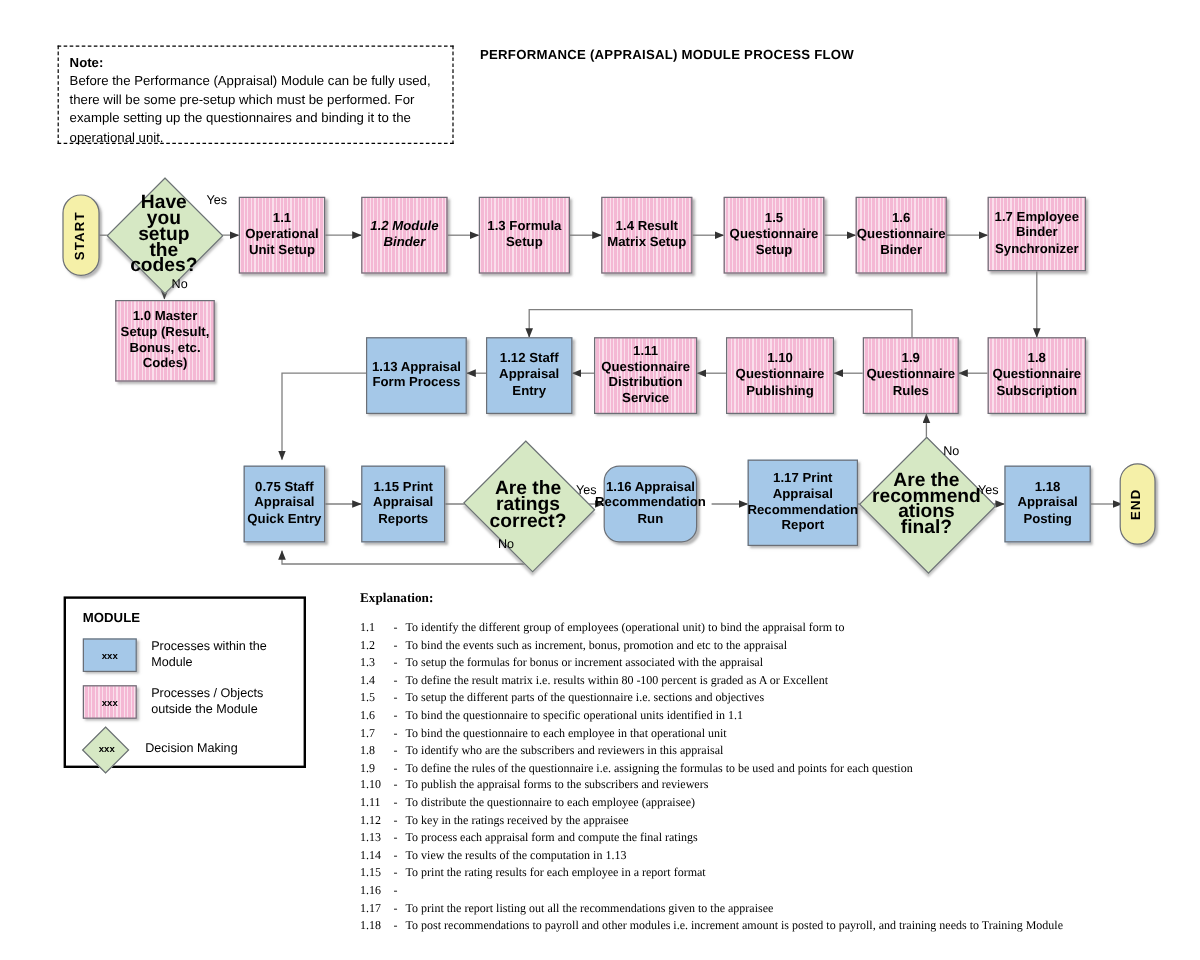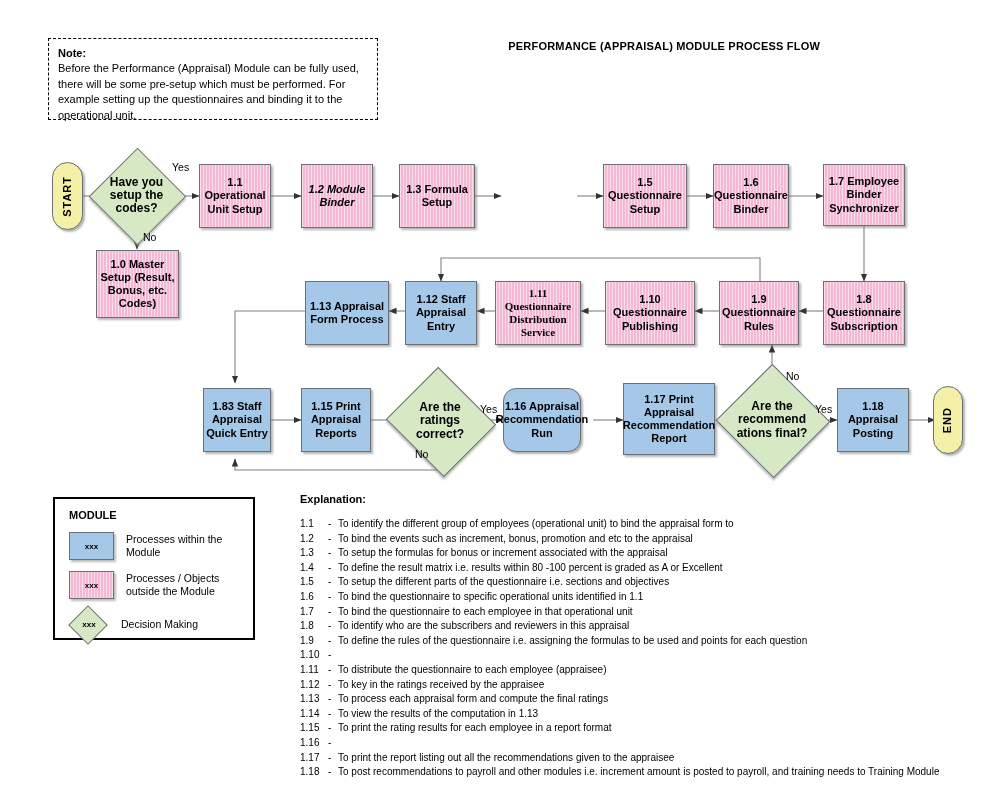--- a/index.html
+++ b/index.html
@@ -8,21 +8,21 @@
   #canvas{position:absolute;left:0;top:0;width:1000px;height:800px;}
   svg.wires{position:absolute;left:0;top:0;width:1000px;height:800px;pointer-events:none;}
 
   
   .note{position:absolute;left:48px;top:38px;width:330px;height:82px;
         border:1px dashed #000;background:#fff;box-sizing:border-box;padding:7px 9px;}
   .note .nhead{font-size:11px;font-weight:bold;line-height:15px;}
   .note .nbody{font-size:11px;line-height:15.5px;}
 
   
-  .title{position:absolute;left:400px;top:40px;width:420px;text-align:right;
+  .title{position:absolute;left:400px;top:40px;width:420px;text-align:left;
          font-size:11px;font-weight:bold;letter-spacing:.2px;}
 
   
   .node{position:absolute;box-sizing:border-box;display:flex;align-items:center;
         justify-content:center;text-align:center;font-size:11px;font-weight:bold;
         line-height:13.2px;padding:2px;}
   .proc{border:1px solid #6b6f76;box-shadow:2px 2px 2px rgba(120,120,120,.55);}
   .blue{background:#a5c8e8;}
   .pink{background:#f4b8d4;
         background-image:repeating-linear-gradient(90deg,rgba(255,255,255,.55) 0 1px,rgba(255,255,255,0) 1px 3px);}
@@ -31,42 +31,42 @@
   .term .vtxt{writing-mode:vertical-rl;transform:rotate(180deg);font-size:11px;
               font-weight:bold;letter-spacing:1px;}
 
   
   .dia{position:absolute;}
   .dia .shape{position:absolute;left:0;top:0;width:100%;height:100%;
         background:#d6e8c4;border:1px solid #6b6f76;
         transform:rotate(45deg);box-shadow:2px 2px 2px rgba(120,120,120,.45);}
   .dia .dtxt{position:absolute;left:0;top:0;width:100%;height:100%;display:flex;
         align-items:center;justify-content:center;text-align:center;
-        font-size:12px;font-weight:bold;line-height:13.2px;z-index:2;}
+        font-size:16px;font-weight:bold;line-height:13.2px;z-index:2;}
 
   
   .elab{position:absolute;font-size:10.5px;color:#000;background:transparent;}
 
   
   .legend{position:absolute;left:53px;top:497px;width:202px;height:143px;
           border:2px solid #000;background:#fff;box-sizing:border-box;}
   .legend .lhead{position:absolute;left:14px;top:10px;font-size:11px;font-weight:bold;}
   .lgrow{position:absolute;left:14px;display:flex;align-items:center;}
   .lgswatch{width:45px;height:28px;box-sizing:border-box;display:flex;align-items:center;
             justify-content:center;font-size:8px;font-weight:bold;
             border:1px solid #6b6f76;box-shadow:2px 2px 2px rgba(120,120,120,.5);}
   .lgdia{width:52px;height:30px;position:relative;}
   .lgdia .s{position:absolute;left:11px;top:2px;width:26px;height:26px;background:#d6e8c4;
             border:1px solid #6b6f76;transform:rotate(45deg);}
   .lgdia .t{position:absolute;left:0;top:0;width:100%;height:100%;display:flex;
             align-items:center;justify-content:center;font-size:8px;font-weight:bold;z-index:2;}
   .lgtext{margin-left:12px;font-size:10.5px;line-height:13px;width:128px;}
 
   
-  .explain{position:absolute;left:300px;top:493px;width:660px;}
+  .explain{position:absolute;left:300px;top:493px;width:660px;font-family:Liberation Serif, serif;}
   .explain .ehead{font-size:11px;font-weight:bold;margin-bottom:12px;}
   .eline{display:flex;font-size:10px;line-height:14.6px;white-space:nowrap;}
   .eno{width:28px;flex:0 0 28px;}
   .edash{width:10px;flex:0 0 10px;}
 </style>
 </head>
 <body>
 
 <div id="canvas">
 
@@ -143,32 +143,33 @@
     <div class="dtxt">Have you setup the codes?</div>
   </div>
   <div class="elab" style="left:172px;top:161px;">Yes</div>
   <div class="elab" style="left:143px;top:231px;">No</div>
 
   <div class="node proc pink" style="left:96px;top:250px;width:83px;height:68px;">1.0 Master Setup (Result, Bonus, etc. Codes)</div>
 
   <div class="node proc pink" style="left:199px;top:164px;width:72px;height:64px;">1.1 Operational Unit Setup</div>
   <div class="node proc pink" style="left:301px;top:164px;width:72px;height:64px;font-style:italic;">1.2 Module Binder</div>
   <div class="node proc pink" style="left:399px;top:164px;width:76px;height:64px;">1.3 Formula Setup</div>
+  <div class="node proc pink" style="left:501px;top:164px;width:76px;height:64px;">1.4 Result Matrix Setup</div>
   <div class="node proc pink" style="left:603px;top:164px;width:84px;height:64px;">1.5 Questionnaire Setup</div>
   <div class="node proc pink" style="left:713px;top:164px;width:76px;height:64px;">1.6 Questionnaire Binder</div>
   <div class="node proc pink" style="left:823px;top:164px;width:82px;height:62px;">1.7 Employee Binder Synchronizer</div>
 
   <div class="node proc pink" style="left:823px;top:281px;width:82px;height:64px;">1.8 Questionnaire Subscription</div>
   <div class="node proc pink" style="left:719px;top:281px;width:80px;height:64px;">1.9 Questionnaire Rules</div>
   <div class="node proc pink" style="left:605px;top:281px;width:90px;height:64px;">1.10 Questionnaire Publishing</div>
-  <div class="node proc pink" style="left:495px;top:281px;width:86px;height:64px;font-family:Liberation Serif, serif;">1.11 Questionnaire Distribution Service</div>
+  <div class="node proc pink" style="left:495px;top:281px;width:86px;height:64px;">1.11 Questionnaire Distribution Service</div>
   <div class="node proc blue" style="left:405px;top:281px;width:72px;height:64px;">1.12 Staff Appraisal Entry</div>
   <div class="node proc blue" style="left:305px;top:281px;width:84px;height:64px;">1.13 Appraisal Form Process</div>
 
-  <div class="node proc blue" style="left:203px;top:388px;width:68px;height:64px;">1.83 Staff Appraisal Quick Entry</div>
+  <div class="node proc blue" style="left:203px;top:388px;width:68px;height:64px;">0.75 Staff Appraisal Quick Entry</div>
   <div class="node proc blue" style="left:301px;top:388px;width:70px;height:64px;">1.15 Print Appraisal Reports</div>
 
   <div class="dia" style="left:400px;top:385px;width:80px;height:72px;">
     <div class="shape"></div>
     <div class="dtxt">Are the ratings correct?</div>
   </div>
   <div class="elab" style="left:480px;top:403px;">Yes</div>
   <div class="elab" style="left:415px;top:448px;">No</div>
 
   <div class="node proc blue" style="left:503px;top:388px;width:78px;height:64px;border-radius:13px;">1.16 Appraisal Recommendation Run</div>
@@ -250,20 +251,21 @@
           <span>To identify who are the subscribers and reviewers in this appraisal</span>
         </div>
         <div class="eline">
           <span class="eno">1.9</span>
           <span class="edash">-</span>
           <span>To define the rules of the questionnaire i.e. assigning the formulas to be used and points for each question</span>
         </div>
         <div class="eline">
           <span class="eno">1.10</span>
           <span class="edash">-</span>
+          <span>To publish the appraisal forms to the subscribers and reviewers</span>
         </div>
         <div class="eline">
           <span class="eno">1.11</span>
           <span class="edash">-</span>
           <span>To distribute the questionnaire to each employee (appraisee)</span>
         </div>
         <div class="eline">
           <span class="eno">1.12</span>
           <span class="edash">-</span>
           <span>To key in the ratings received by the appraisee</span>

